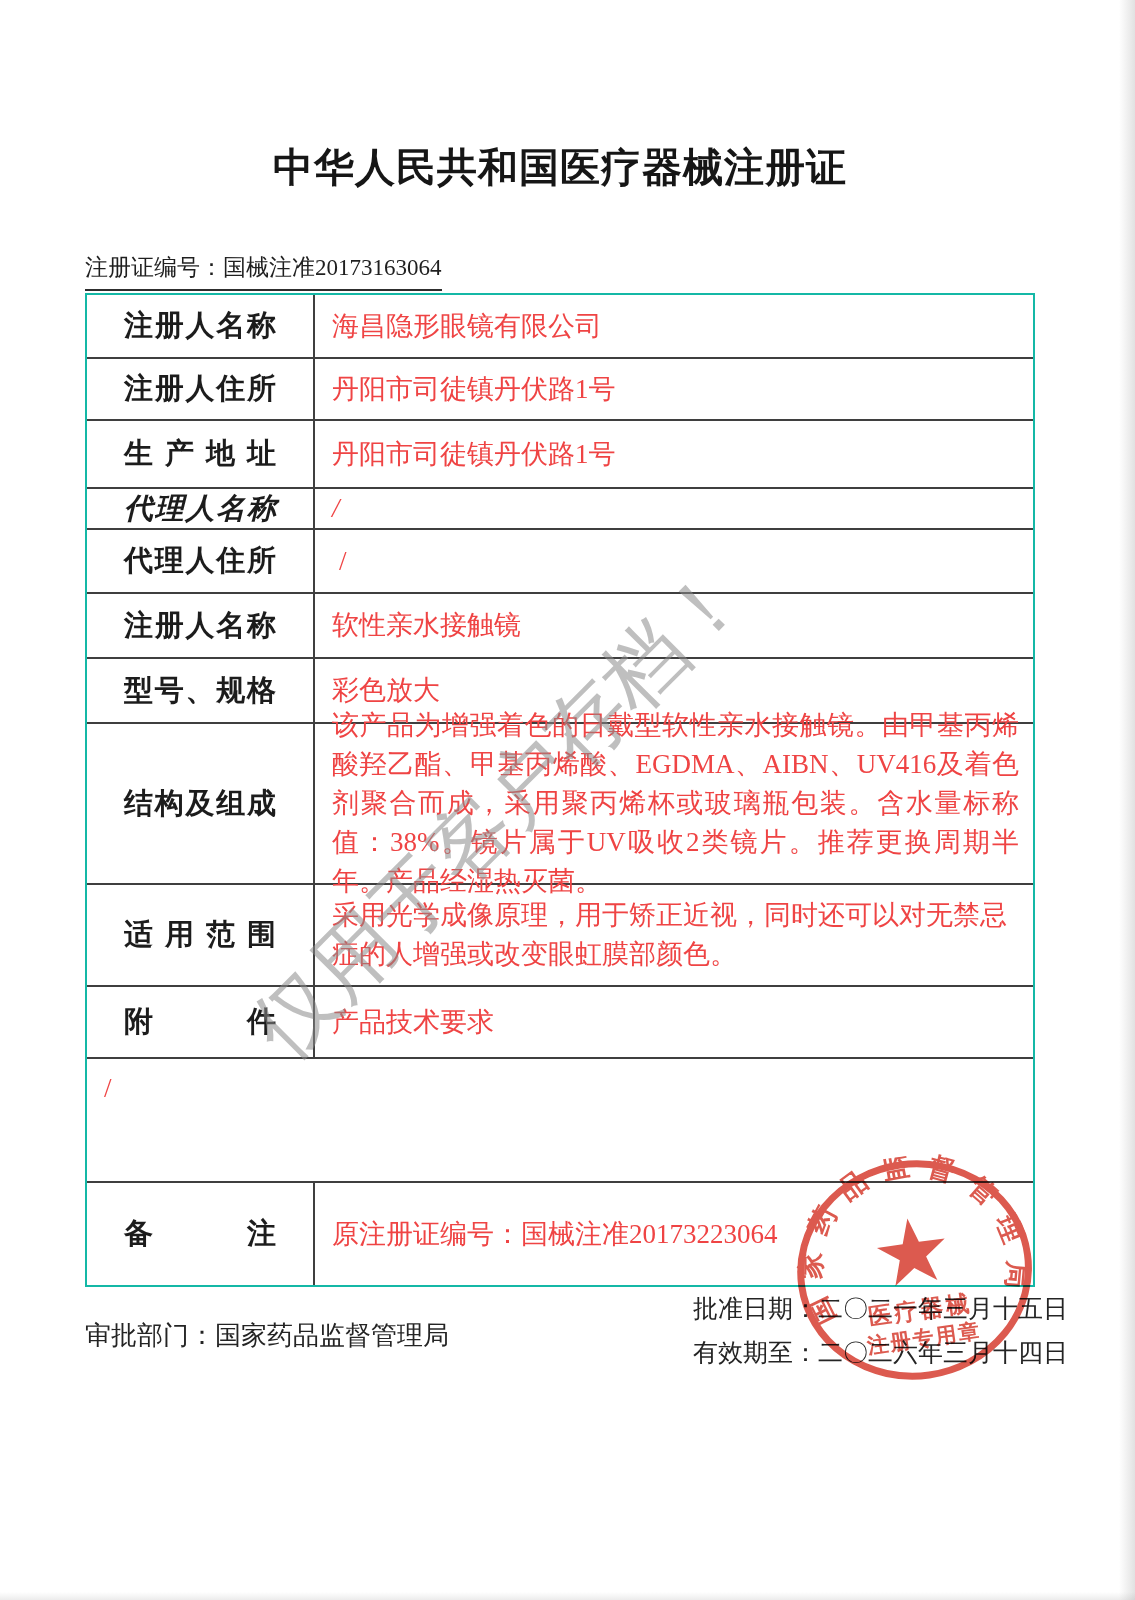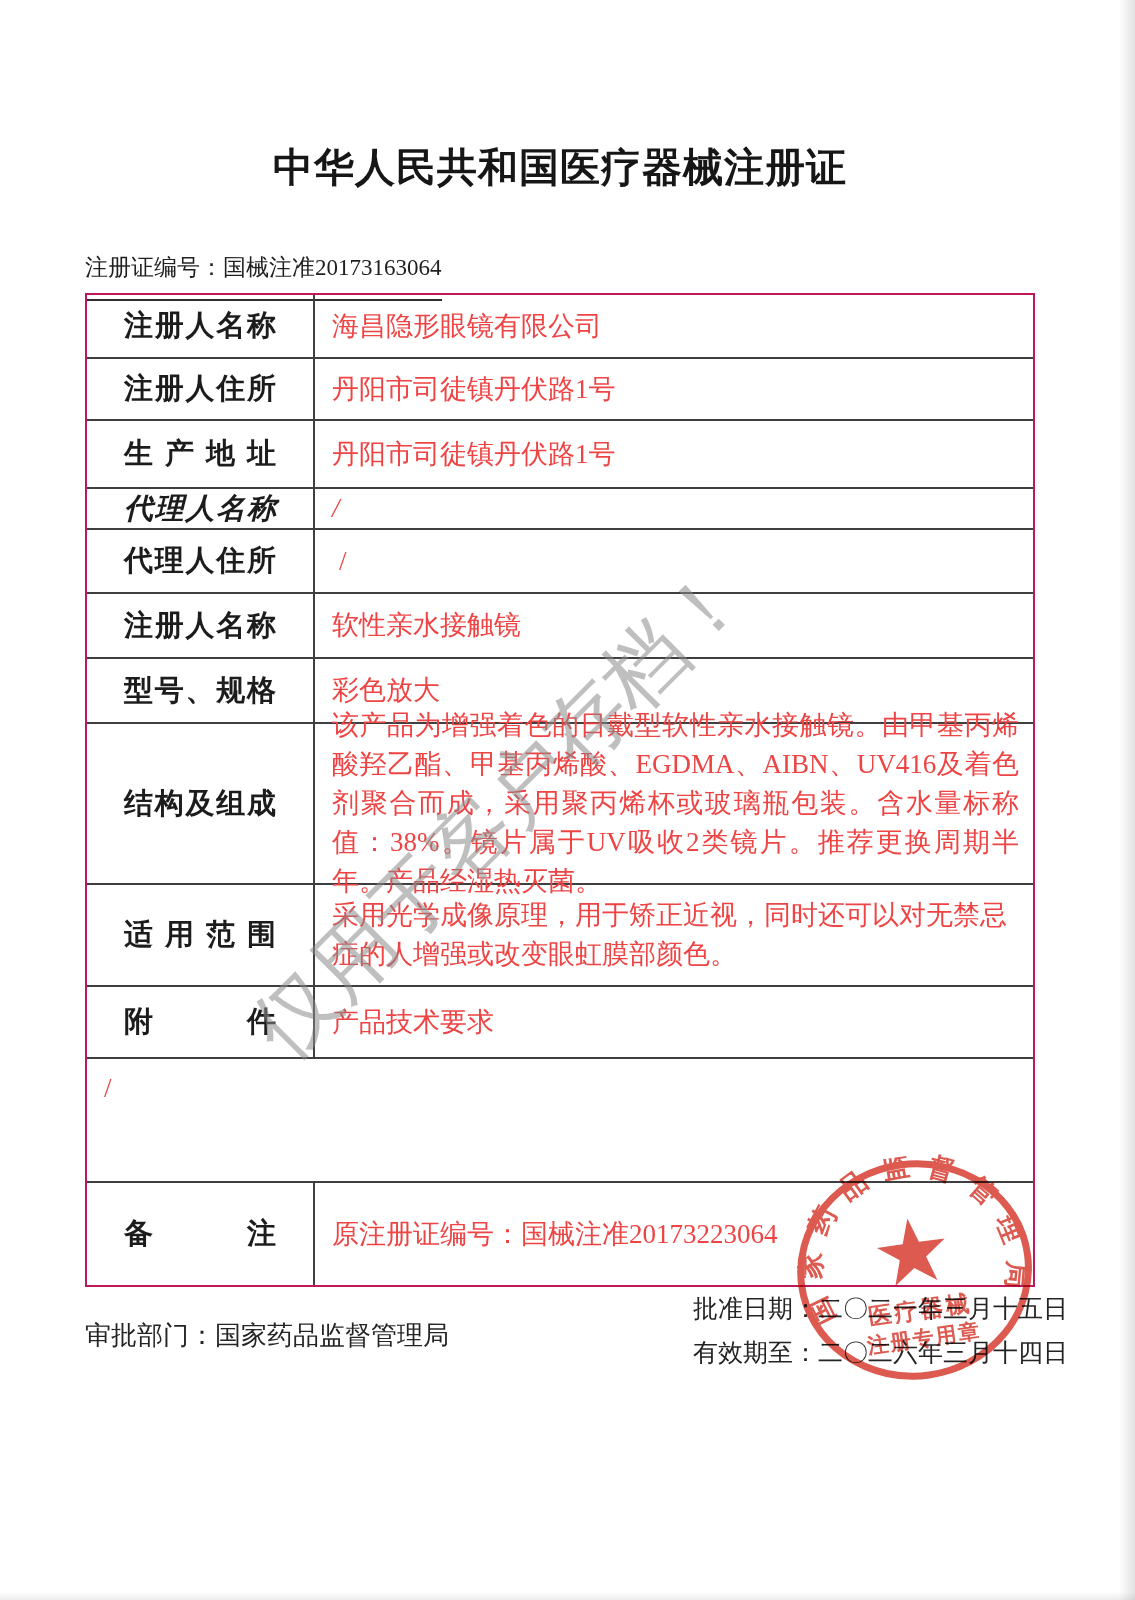--- a/index.html
+++ b/index.html
@@ -17,25 +17,25 @@
     font-size:40px;font-weight:700;letter-spacing:1px;
     color:#161616;
   }
   .regno-line{
     position:absolute;left:85px;top:252px;
     font-size:23px;
   }
   .regno-underline{
     display:inline-block;
     border-bottom:2px solid #2e2e2e;
-    padding-bottom:16px;
+    padding-bottom:6px;
   }
   .cert-table{
     position:absolute;left:85px;top:293px;width:950px;
-    border:2px solid #be185d;
+    border:2px solid #14b8a6;
     box-sizing:border-box;
     background:transparent;
   }
   .trow{display:flex;box-sizing:border-box;}
   .trow + .trow{border-top:2px solid #3f3f3f;}
   .tlabel{
     width:228px;flex:0 0 228px;box-sizing:border-box;
     border-right:2px solid #3f3f3f;
     display:flex;align-items:center;justify-content:center;
   }

